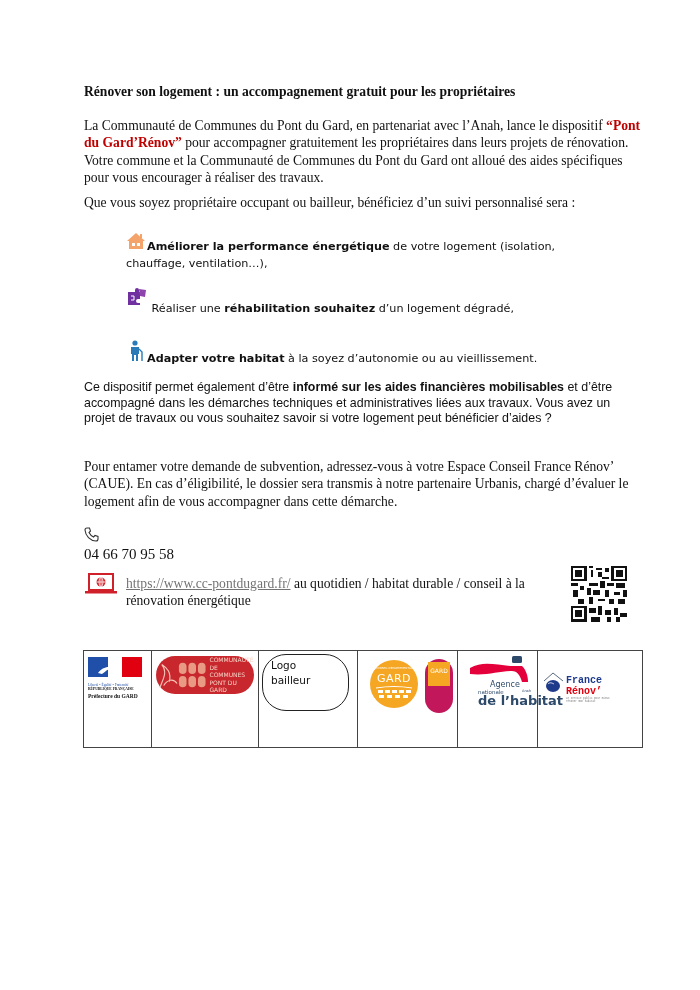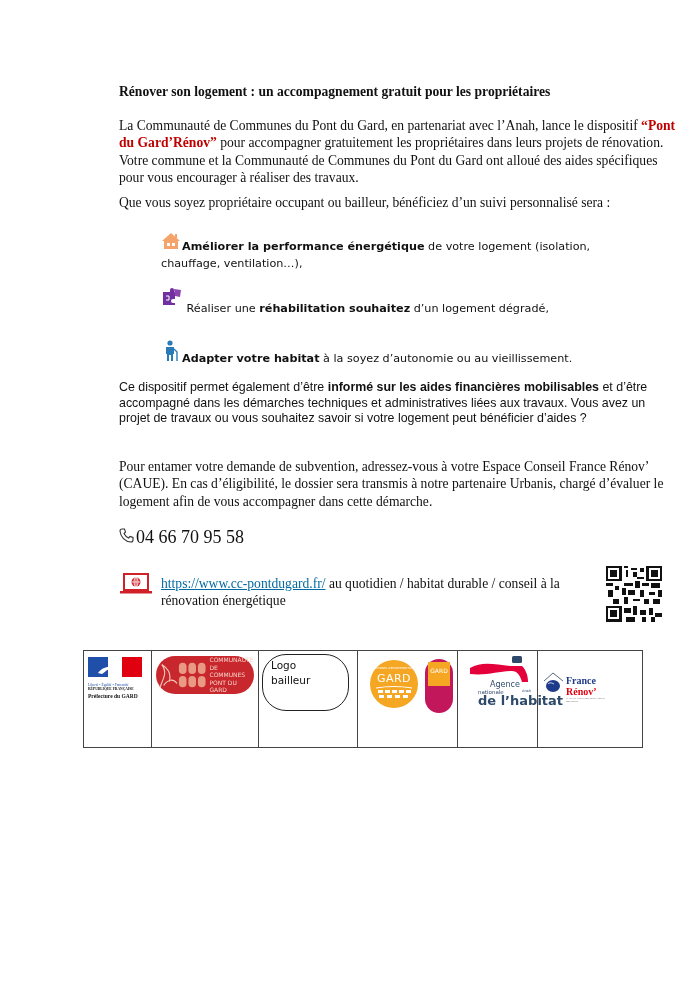--- a/index.html
+++ b/index.html
@@ -1,44 +1,44 @@
 <!DOCTYPE html>
 <html><head>
 <meta charset="utf-8">
 <style>
   * { box-sizing: border-box; margin: 0; padding: 0; }
   html, body { width: 700px; height: 990px; background: #ffffff; overflow: hidden; }
   body { position: relative; font-family: "Liberation Serif", serif; color: #111; }
 
-  .abs { position: absolute; margin-left: 35px; }
+  .abs { position: absolute; }
 
   .title { left: 84px; top: 84px; font-size: 13.6px; font-weight: bold; white-space: nowrap; }
 
   .serif-p { font-family: "Liberation Serif", serif; font-size: 13.6px; line-height: 17.3px; }
   .intro { left: 84px; top: 117px; width: 560px; }
   .brand { color: #c00000; font-weight: bold; }
 
   .lead { left: 84px; top: 195px; font-size: 13.6px; white-space: nowrap; }
 
   .cal { font-family: "DejaVu Sans", sans-serif; font-size: 11.2px; line-height: 17px; }
   .item1 { left: 126px; top: 232px; width: 460px; }
   .item2 { left: 127px; top: 294px; width: 460px; }
   .item3 { left: 130px; top: 340px; width: 460px; }
   .icon-inline { display: inline-block; vertical-align: bottom; margin-right: 1px; }
 
   .sans-p { font-family: "Liberation Sans", sans-serif; font-size: 12.4px; line-height: 15.6px; }
   .para3 { left: 84px; top: 380px; width: 550px; }
   .para4 { left: 84px; top: 458px; width: 545px; }
 
-  .phone { left: 84px; top: 527px; font-size: 18px; display: flex; align-items: flex-start; }
+  .phone { left: 84px; top: 527px; font-size: 15px; display: flex; align-items: flex-start; flex-direction: column; }
   .phone svg { margin-right: 2px; }
 
   .web-icon { left: 85px; top: 573px; }
   .web-text { left: 126px; top: 575px; width: 430px; }
-  .web-text a { color: #0369a1; text-decoration: underline; }
+  .web-text a { color: #737373; text-decoration: underline; }
 
   .qr { left: 571px; top: 565px; width: 56px; height: 57px; }
 
   table.logos { position: absolute; left: 83px; top: 650px; width: 560px; height: 98px; border-collapse: collapse; }
   table.logos td { border: 1px solid #444; vertical-align: top; padding: 0; position: relative; }
 
   .logo-box { position: absolute; border-radius: 24px; }
   .logo-commune { border: 1px solid #222; font-family: "DejaVu Sans", sans-serif; font-size: 10.5px; line-height: 15px; padding: 3px 8px; }
   .tiny { font-family: "Liberation Serif", serif; }
 </style>
@@ -233,21 +233,21 @@
         <div style="position:absolute; left:54px; top:33px; font-family:'DejaVu Sans',sans-serif; font-size:3.5px; color:#2e4a6b;">Anah</div>
       </div>
     </td>
     <td>
       <div class="logo-box" style="left:5px; top:20px; width:100px; height:40px;">
         <svg width="22" height="24" viewBox="0 0 22 24" style="position:absolute; left:0; top:0;">
               <path d="M1 10 L10 2 L20 10" stroke="#5a6b80" stroke-width="1" fill="none"></path>
               <ellipse cx="10" cy="15" rx="7" ry="6" fill="#1e3a8a"></ellipse>
               <path d="M5 13 C7 11 9 12 11 13" stroke="#fff" stroke-width="0.8" fill="none"></path>
             </svg>
-        <div style="position:absolute; left:23px; top:4px; font-family:Liberation Serif, serif; white-space:nowrap;">
+        <div style="position:absolute; left:23px; top:4px; font-family:Liberation Mono, monospace; white-space:nowrap;">
           <div style="font-size:10px; line-height:11px; color:#1e3a8a; font-weight:bold;">France</div>
           <div style="font-size:10px; line-height:11px; color:#e1000f; font-weight:bold;">Rénov’</div>
           <div style="font-size:2.6px; color:#777; width:44px; white-space:normal; line-height:3.2px;">Le service public pour mieux rénover mon habitat</div>
         </div>
       </div>
     </td>
   </tr>
 </tbody>
   </table>
 

